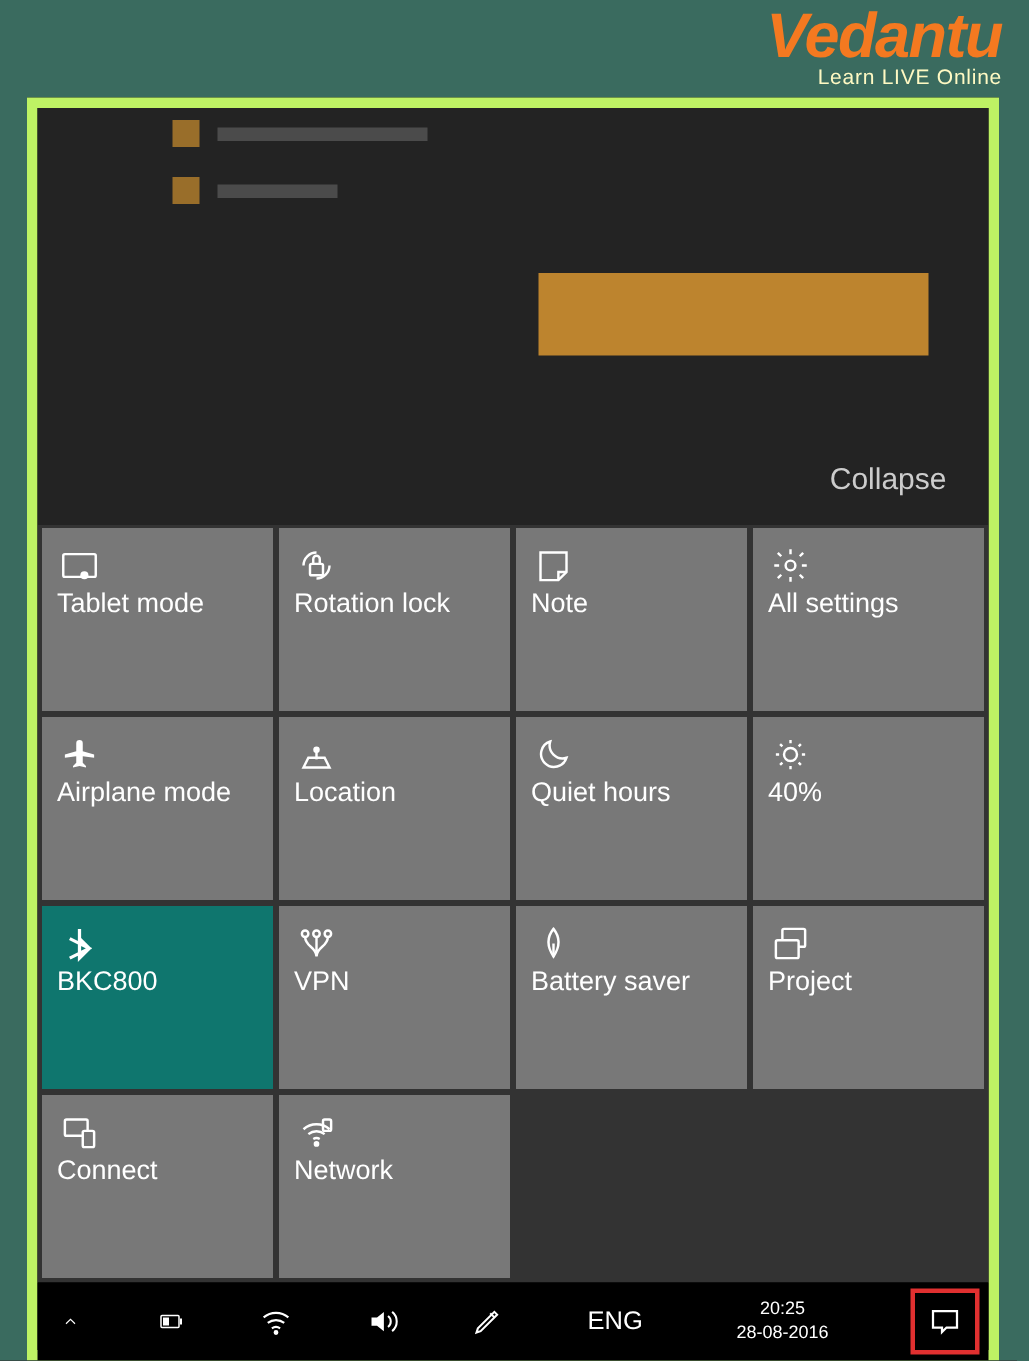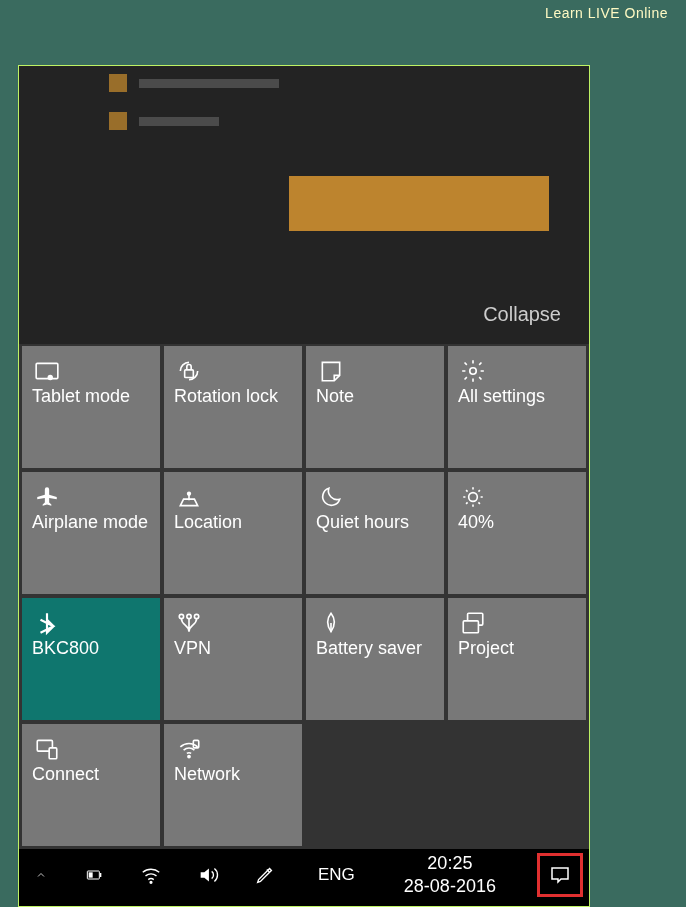--- a/index.html
+++ b/index.html
@@ -32,24 +32,24 @@
     }
     .watermark-tagline {
       font-size: 14px;
       color: #fef9c3;
       letter-spacing: 0.5px;
     }
     .screenshot-wrapper {
       position: absolute;
       top: 65px;
       left: 18px;
-      width: 572px;
+      width: 648px;
       height: 842px;
       background: #000;
-      border: 1px solid #bef264;
+      border: 7px solid #bef264;
     }
     .top-area {
       width: 100%;
       height: 278px;
       background: rgba(40, 40, 40, 0.88);
       position: relative;
     }
     .top-blur-content {
       position: absolute;
       top: 0;
@@ -151,21 +151,21 @@
       fill: none;
       stroke-width: 1.5;
     }
     .tray-lang {
       font-size: 17px;
       padding: 0 8px;
       cursor: pointer;
     }
     .tray-clock {
       text-align: center;
-      font-size: 18px;
+      font-size: 12px;
       line-height: 1.3;
       padding: 0 8px;
       cursor: pointer;
     }
     .action-center-tray {
       width: 46px;
       height: 44px;
       display: flex;
       align-items: center;
       justify-content: center;
@@ -179,20 +179,21 @@
     }
     .tray-chevron {
       font-size: 18px;
       padding: 0 2px 0 10px;
     }
   </style>
 </head>
 <body>
 
 <div class="watermark">
+  <div class="watermark-logo">Vedantu</div>
   <div class="watermark-tagline">Learn LIVE Online</div>
 </div>
 
 <div class="screenshot-wrapper">
 
   <div class="top-area">
     <div class="top-blur-content">
       <div class="blur-line">
           <div class="blur-square"></div>
           <div class="blur-text"></div>

